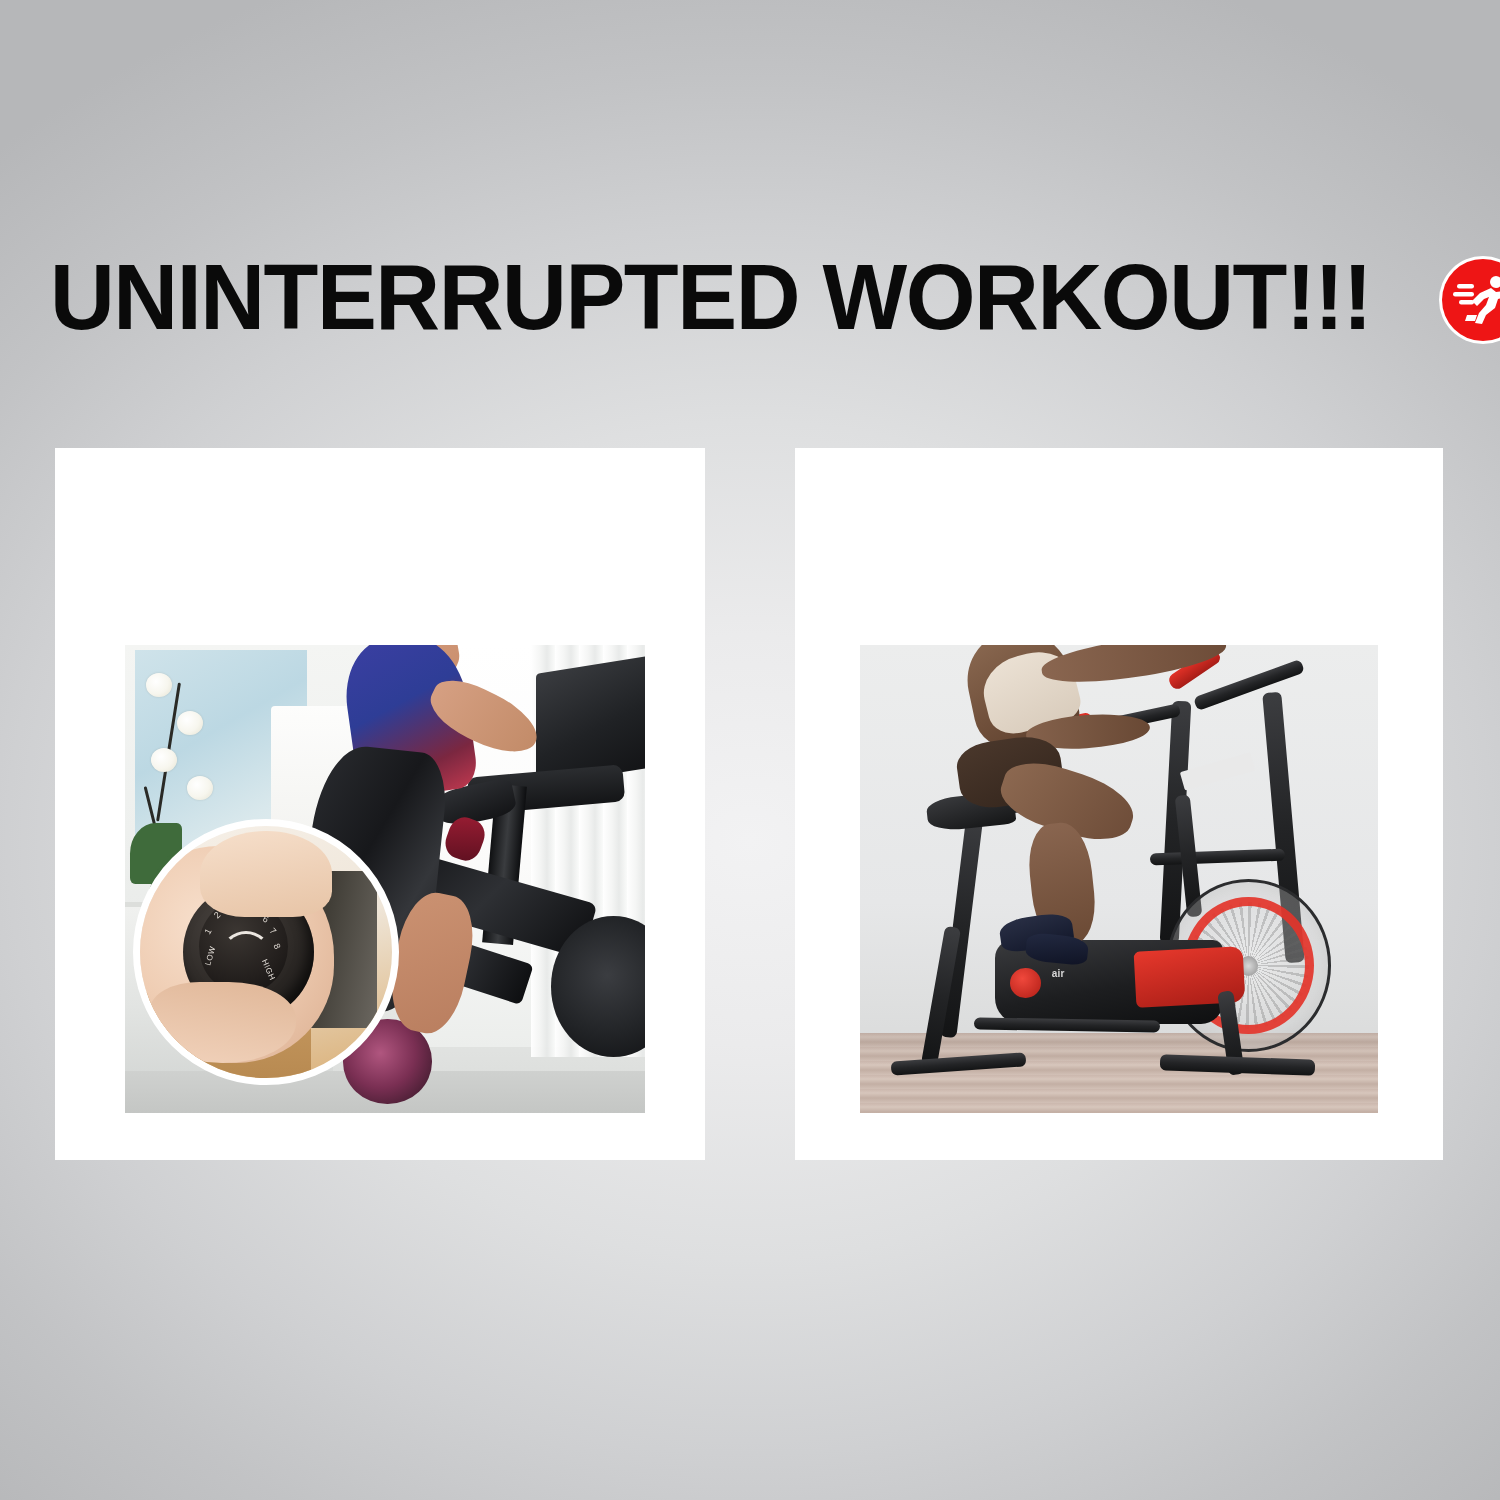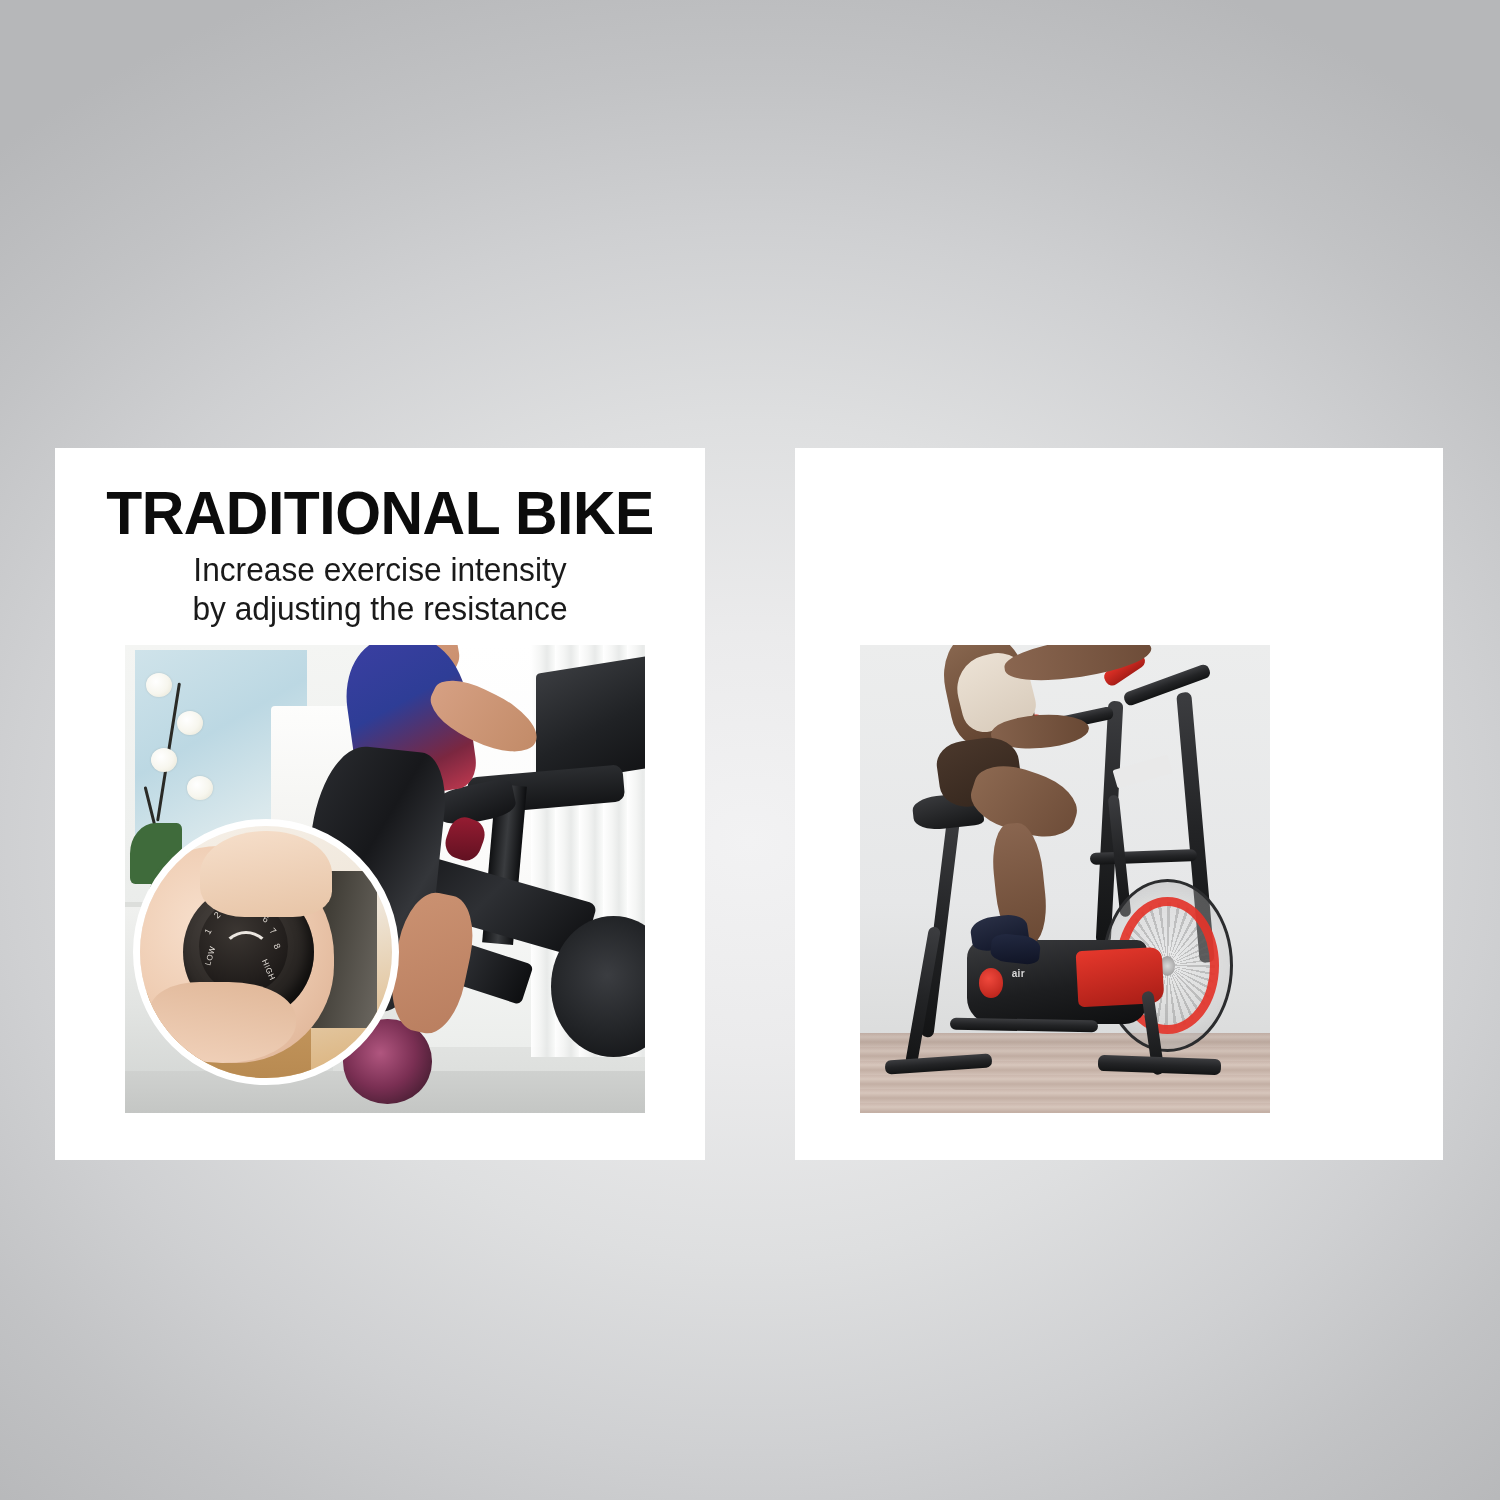--- a/index.html
+++ b/index.html
@@ -123,21 +123,21 @@
   }
   #photo-left {
     left: 70px;
     top: 197px;
     width: 520px;
     height: 468px;
   }
   #photo-right {
     left: 65px;
     top: 197px;
-    width: 410px;
+    width: 518px;
     height: 468px;
   }
 
   
   .room-bg {
     position: absolute;
     inset: 0;
     background:
       linear-gradient(180deg, #f4f5f3 0%, #eef0ee 40%, #e6e8e6 75%, #d9dbd9 100%);
   }
@@ -693,30 +693,39 @@
     background: linear-gradient(170deg,#232a42 0%, #0f1324 100%);
     border-radius: 34% 40% 28% 34%;
     transform: rotate(6deg);
   }
 </style>
 </head>
 <body>
 
 <div id="poster">
 
+  <div id="headline-row">
+    <div id="headline-text">UNINTERRUPTED WORKOUT!!!</div>
+
+    <div id="run-badge">
+      <div class="badge-ring"></div>
+      <div class="badge-disc"></div>
+      <svg viewBox="0 0 64 64">
+        <circle cx="45" cy="14" r="6" fill="#ffffff"></circle>
+        <path d="M40 20 L29 25 L21 33 L26 38 L33 31 L38 29 L35 37 L28 45 L24 55 L31 56 L35 47 L44 40 L47 31 L54 29 L53 23 L45 24 Z" fill="#ffffff"></path>
+        <path d="M16 47 L26 47 L24 53 L14 53 Z" fill="#ffffff"></path>
+        <rect x="6" y="16" width="17" height="4.5" rx="2.2" fill="#ffffff"></rect>
+        <rect x="2" y="24" width="21" height="4.5" rx="2.2" fill="#ffffff"></rect>
+        <rect x="8" y="32" width="15" height="4.5" rx="2.2" fill="#ffffff"></rect>
+      </svg>
+    </div>
+  </div>
 
   <div class="card" id="card-left">
 
-    <div class="card-head">
-      <div class="card-title">TRADITIONAL BIKE</div>
-      <div class="card-sub">
-        <div>Increase exercise intensity</div>
-        <div>by adjusting the resistance</div>
-      </div>
-    </div>
 
     <div class="photo" id="photo-left">
       <div class="room-bg"></div>
       <div class="wall-art"></div>
       <div class="window-pane"></div>
       <div class="curtain"></div>
       <div class="lamp"></div>
       <div class="counter"></div>
       <div class="cabinet"></div>
       <div class="floor-left"></div>

